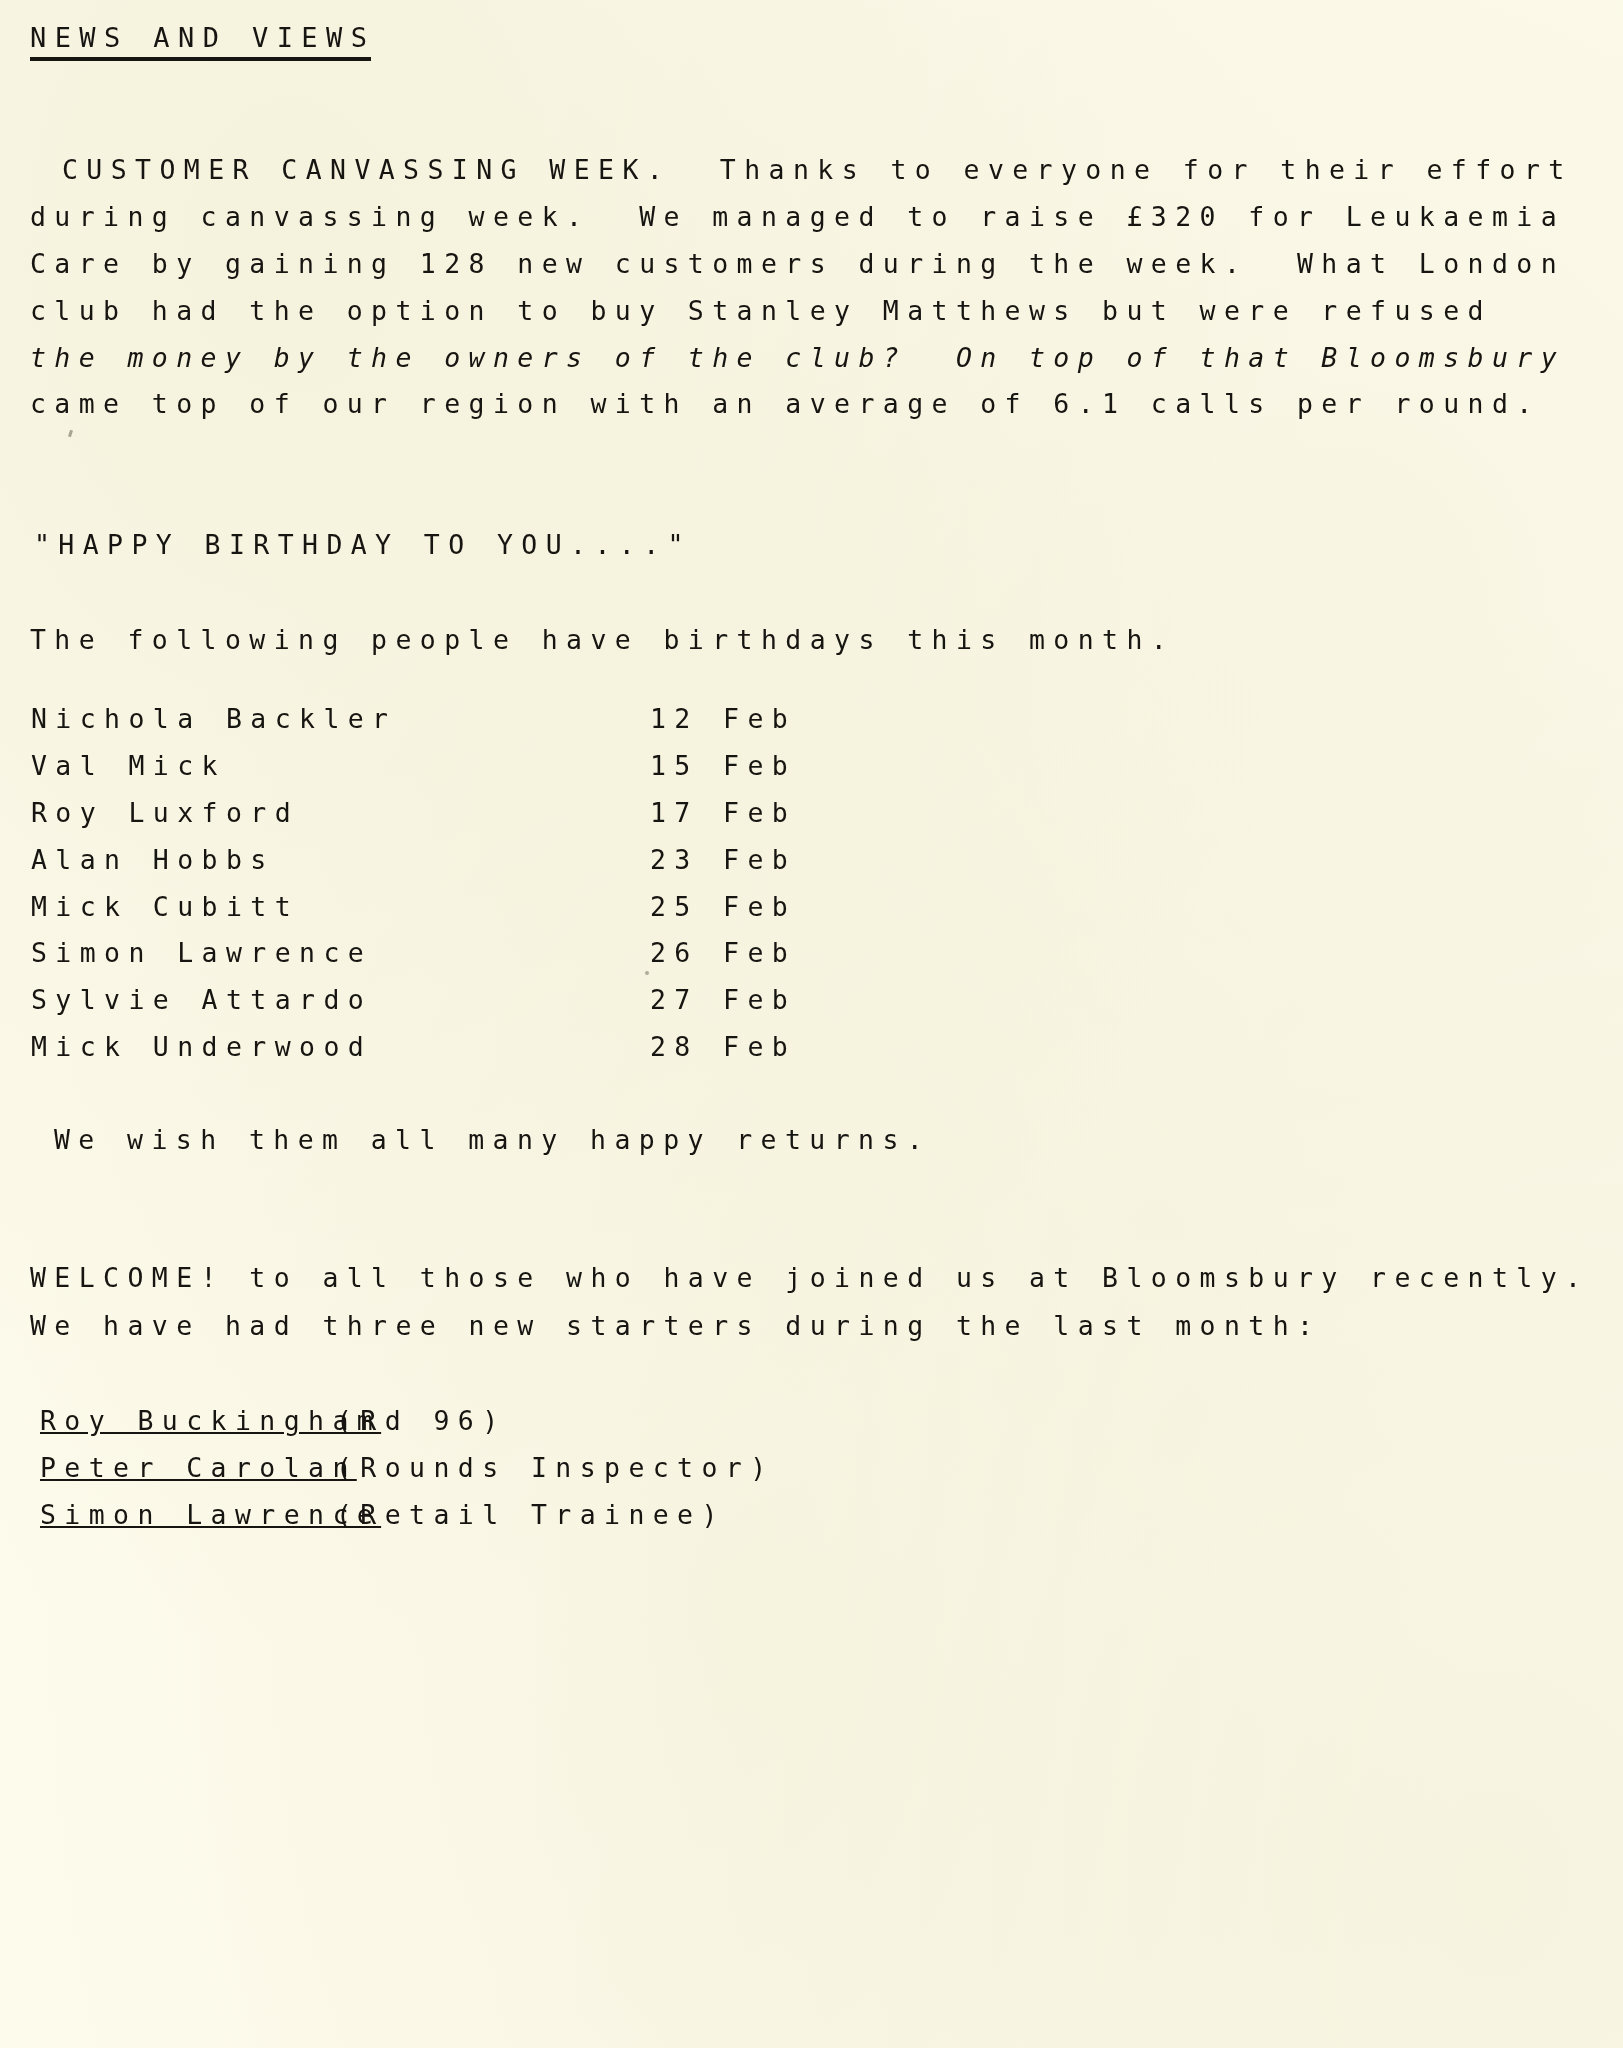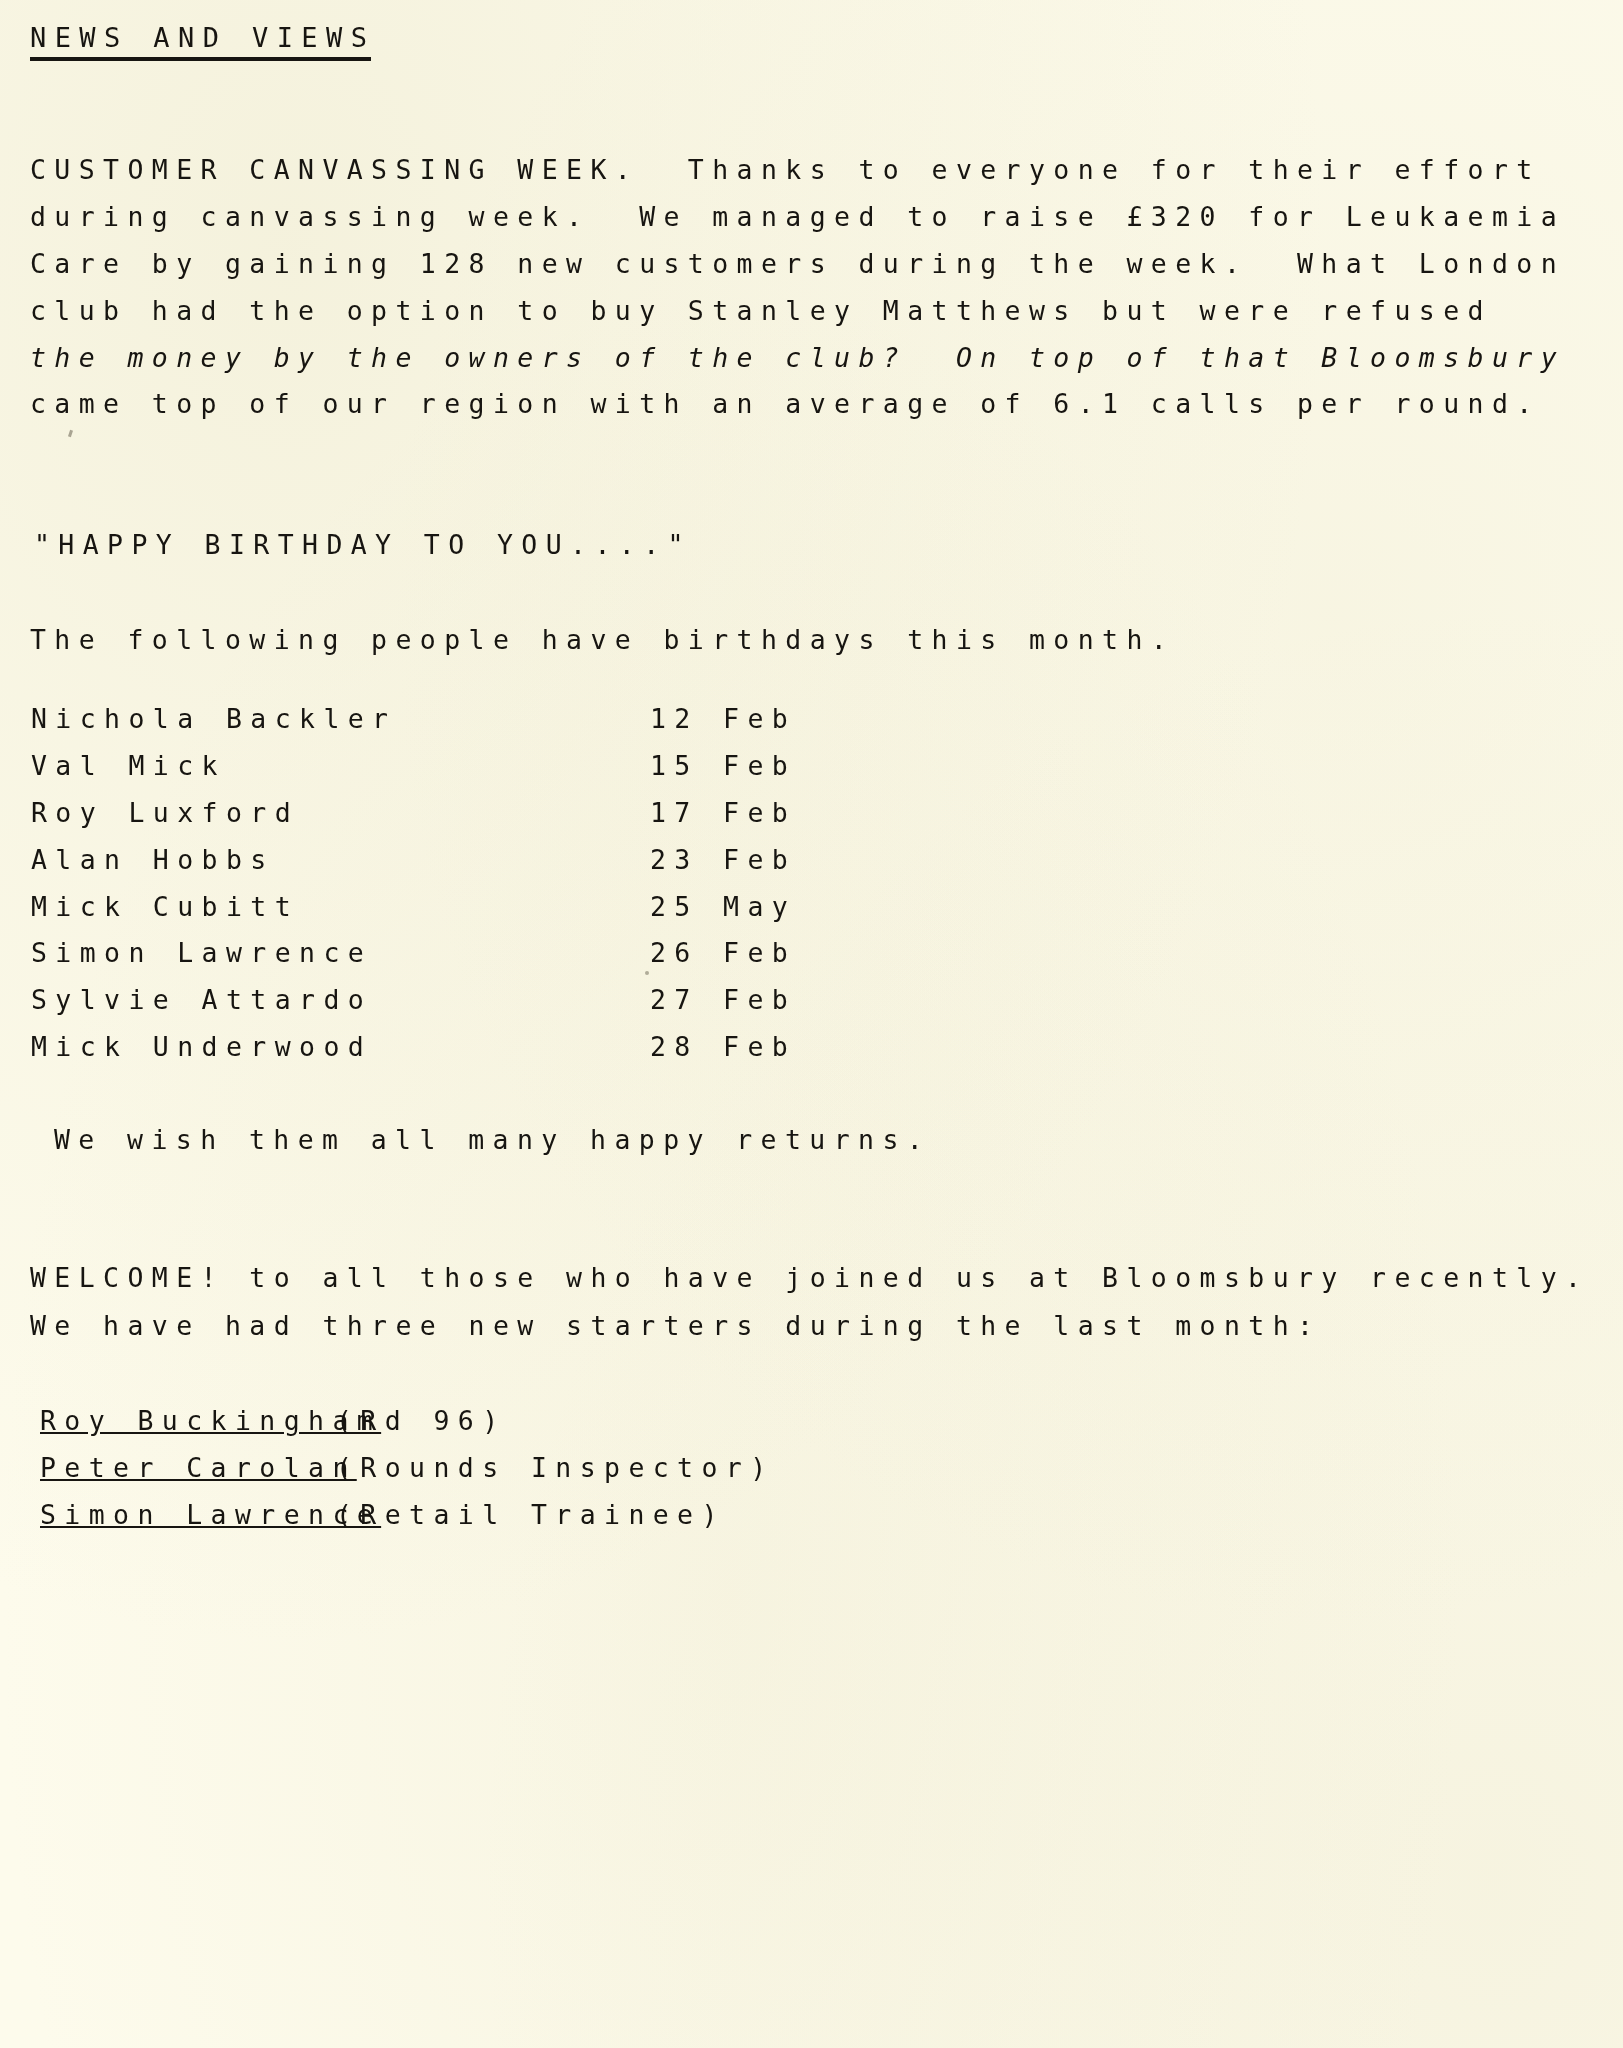--- a/index.html
+++ b/index.html
@@ -58,21 +58,21 @@
     top: 57px;
     left: 30px;
     width: 257px;
     height: 4px;
     background: #171511;
     z-index: 3;
   }
 
   
   .p1 { left: 30px; }
-  .p1.l0 { top: 157px; }
+  .p1.l0 { top: 157px; margin-left: 32px; }
   .p1.l1 { top: 204px; }
   .p1.l2 { top: 251px; }
   .p1.l3 { top: 298px; }
   .p1.l4 { top: 345px; }
   .p1.l5 { top: 391px; }
 
   
   #bday-heading { top: 532px; left: 34px; }
   #bday-intro   { top: 627px; left: 30px; }
 
@@ -166,21 +166,21 @@
     <div class="bday-row" style="top:800px;">
       <span class="bd-name" style="letter-spacing: 8.411px;">Roy Luxford</span>
       <span class="bd-date" style="letter-spacing: 8.411px; left: 620px;">17 Feb</span>
     </div>
     <div class="bday-row" style="top:847px;">
       <span class="bd-name" style="letter-spacing: 8.411px;">Alan Hobbs</span>
       <span class="bd-date" style="letter-spacing: 8.411px; left: 620px;">23 Feb</span>
     </div>
     <div class="bday-row" style="top:894px;">
       <span class="bd-name" style="letter-spacing: 8.411px;">Mick Cubitt</span>
-      <span class="bd-date" style="letter-spacing: 8.411px; left: 620px;">25 May</span>
+      <span class="bd-date" style="letter-spacing: 8.411px; left: 620px;">25 Feb</span>
     </div>
     <div class="bday-row" style="top:940px;">
       <span class="bd-name" style="letter-spacing: 8.411px;">Simon Lawrence</span>
       <span class="bd-date" style="letter-spacing: 8.411px; left: 620px;">26 Feb</span>
     </div>
     <div class="bday-row" style="top:987px;">
       <span class="bd-name" style="letter-spacing: 8.411px;">Sylvie Attardo</span>
       <span class="bd-date" style="letter-spacing: 8.411px; left: 620px;">27 Feb</span>
     </div>
     <div class="bday-row" style="top:1034px;">

